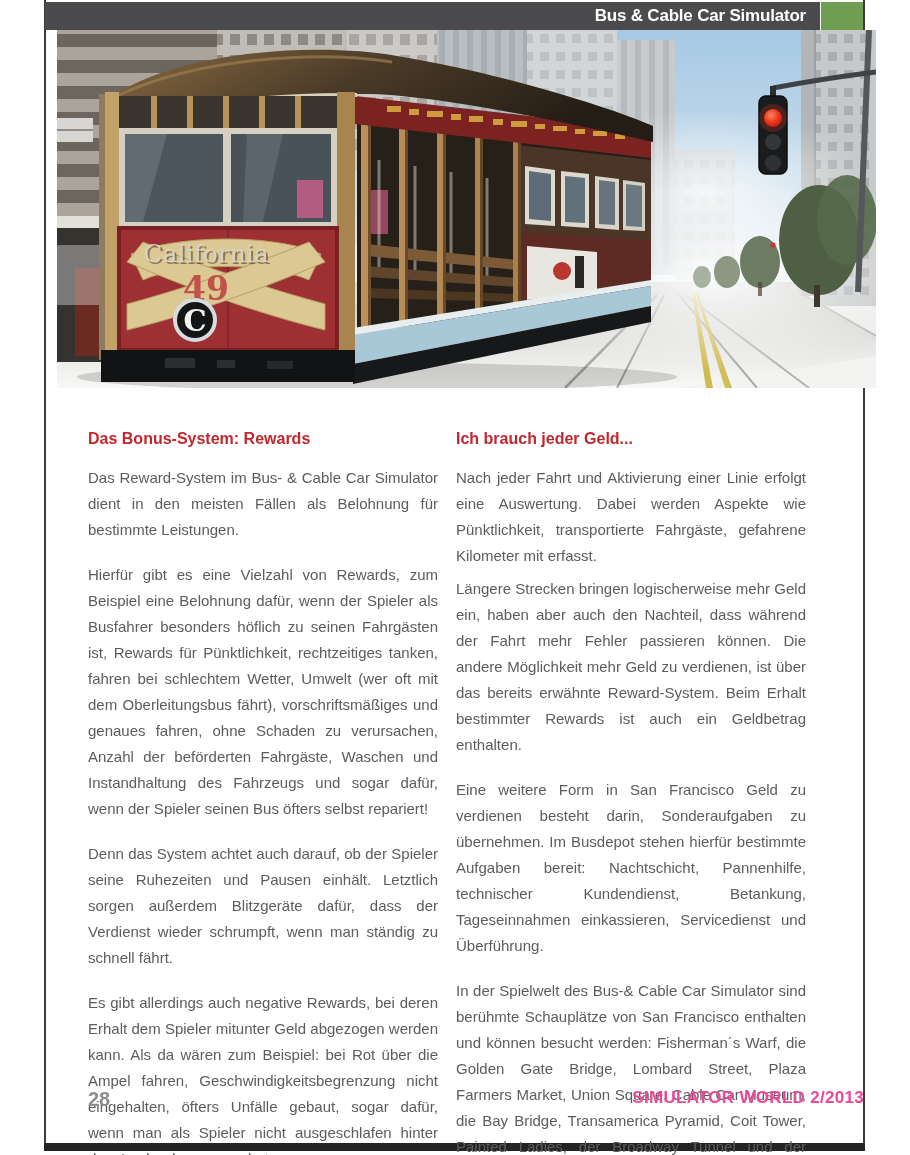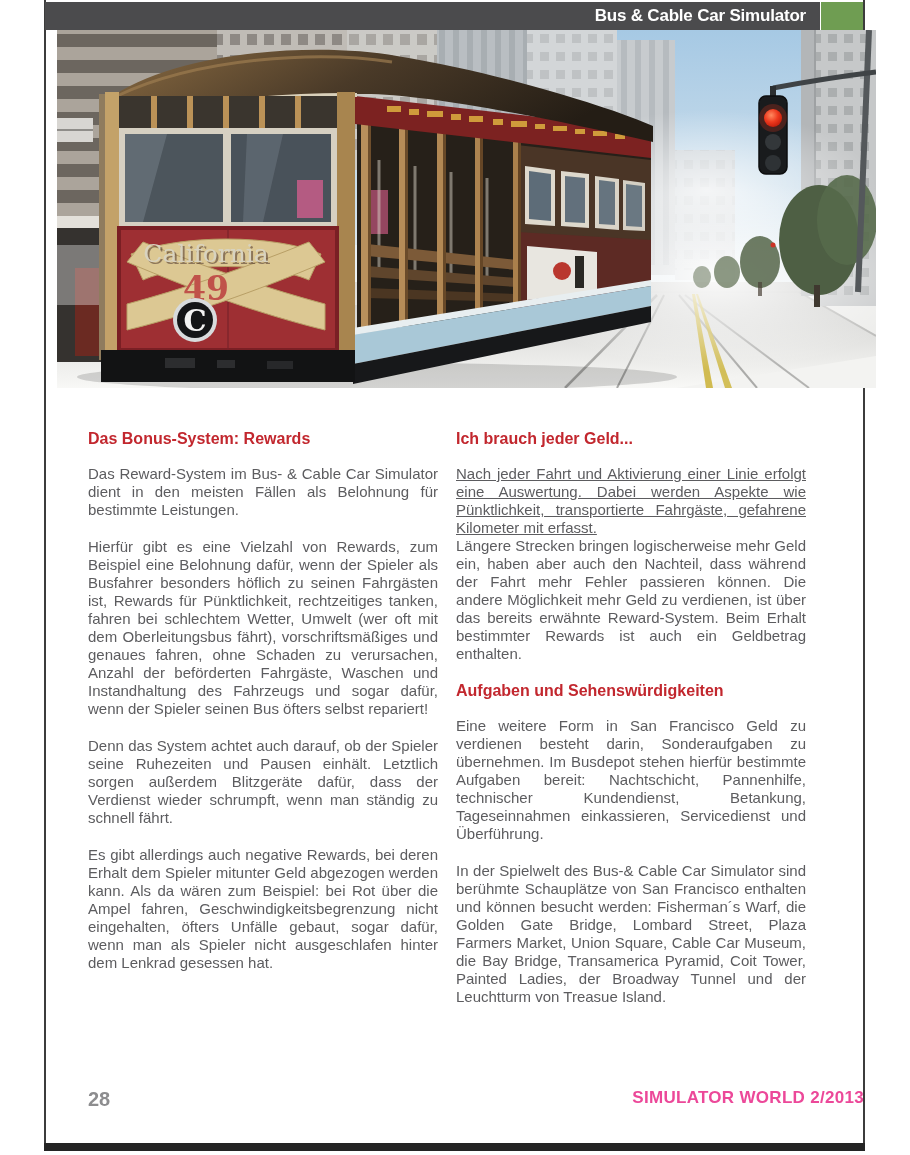--- a/index.html
+++ b/index.html
@@ -21,24 +21,24 @@
   .header-accent { width:42px; background:#6f9d52; margin-left:1px; }
 
   .photo { position:absolute; left:57px; top:30px; width:819px; height:358px; margin:0; }
   .photo svg { display:block; width:100%; height:100%; }
 
   .columns { position:absolute; left:88px; top:430px; width:718px; display:flex; gap:18px; }
   .col { width:350px; }
   .col h2 { font-size:16px; font-weight:bold; color:#c2272e; margin:0 0 17px 0; }
   .col h2.h2-later { margin-top:0; }
   .col p {
-    font-size:15px; line-height:18px; color:#5c5c5f; text-align:justify;
+    font-size:15px; line-height:26px; color:#5c5c5f; text-align:justify;
     margin:0 0 19px 0;
   }
-  .col p.mb0 { margin-bottom:0;text-decoration:underline; }
+  .col p.mb0 { margin-bottom:7px; }
 
   .footer { position:absolute; left:45px; top:1088px; width:819px; }
   .page-number { position:absolute; left:43px; top:0; font-size:20px; font-weight:bold; color:#8d8d8f; }
   .magazine { display:block; text-align:right; font-size:17px; font-weight:bold; color:#ec4899; letter-spacing:0.3px; }
 </style>
 </head>
 <body>
 
 <div class="page">
 
@@ -305,21 +305,20 @@
       <h2>Das Bonus-System: Rewards</h2>
       <p>Das Reward-System im Bus- &amp; Cable Car Simulator dient in den meisten Fällen als Belohnung für bestimmte Leistungen.</p>
       <p>Hierfür gibt es eine Vielzahl von Rewards, zum Beispiel eine Belohnung dafür, wenn der Spieler als Busfahrer besonders höflich zu seinen Fahrgästen ist, Rewards für Pünktlichkeit, rechtzeitiges tanken, fahren bei schlechtem Wetter, Umwelt (wer oft mit dem Oberleitungsbus fährt), vorschriftsmäßiges und genaues fahren, ohne Schaden zu verursachen, Anzahl der beförderten Fahrgäste, Waschen und Instandhaltung des Fahrzeugs und sogar dafür, wenn der Spieler seinen Bus öfters selbst repariert!</p>
       <p>Denn das System achtet auch darauf, ob der Spieler seine Ruhezeiten und Pausen einhält. Letztlich sorgen außerdem Blitzgeräte dafür, dass der Verdienst wieder schrumpft, wenn man ständig zu schnell fährt.</p>
       <p>Es gibt allerdings auch negative Rewards, bei deren Erhalt dem Spieler mitunter Geld abgezogen werden kann. Als da wären zum Beispiel: bei Rot über die Ampel fahren, Geschwindigkeitsbegrenzung nicht eingehalten, öfters Unfälle gebaut, sogar dafür, wenn man als Spieler nicht ausgeschlafen hinter dem Lenkrad gesessen hat.</p>
     </section>
     <section class="col">
       <h2>Ich brauch jeder Geld...</h2>
       <p class="mb0">Nach jeder Fahrt und Aktivierung einer Linie erfolgt eine Auswertung. Dabei werden Aspekte wie Pünktlichkeit, transportierte Fahrgäste, gefahrene Kilometer mit erfasst.</p>
       <p>Längere Strecken bringen logischerweise mehr Geld ein, haben aber auch den Nachteil, dass während der Fahrt mehr Fehler passieren können. Die andere Möglichkeit mehr Geld zu verdienen, ist über das bereits erwähnte Reward-System. Beim Erhalt bestimmter Rewards ist auch ein Geldbetrag enthalten.</p>
-      <h2 class="h2-later">Aufgaben und Sehenswürdigkeiten</h2>
       <p>Eine weitere Form in San Francisco Geld zu verdienen besteht darin, Sonderaufgaben zu übernehmen. Im Busdepot stehen hierfür bestimmte Aufgaben bereit: Nachtschicht, Pannenhilfe, technischer Kundendienst, Betankung, Tageseinnahmen einkassieren, Servicedienst und Überführung.</p>
       <p>In der Spielwelt des Bus-&amp; Cable Car Simulator sind berühmte Schauplätze von San Francisco enthalten und können besucht werden: Fisherman´s Warf, die Golden Gate Bridge, Lombard Street, Plaza Farmers Market, Union Square, Cable Car Museum, die Bay Bridge, Transamerica Pyramid, Coit Tower, Painted Ladies, der Broadway Tunnel und der Leuchtturm von Treasue Island.</p>
     </section>
   </main>
 
   <footer class="footer">
     <span class="page-number">28</span>
     <span class="magazine">SIMULATOR WORLD 2/2013</span>
   </footer>
 

